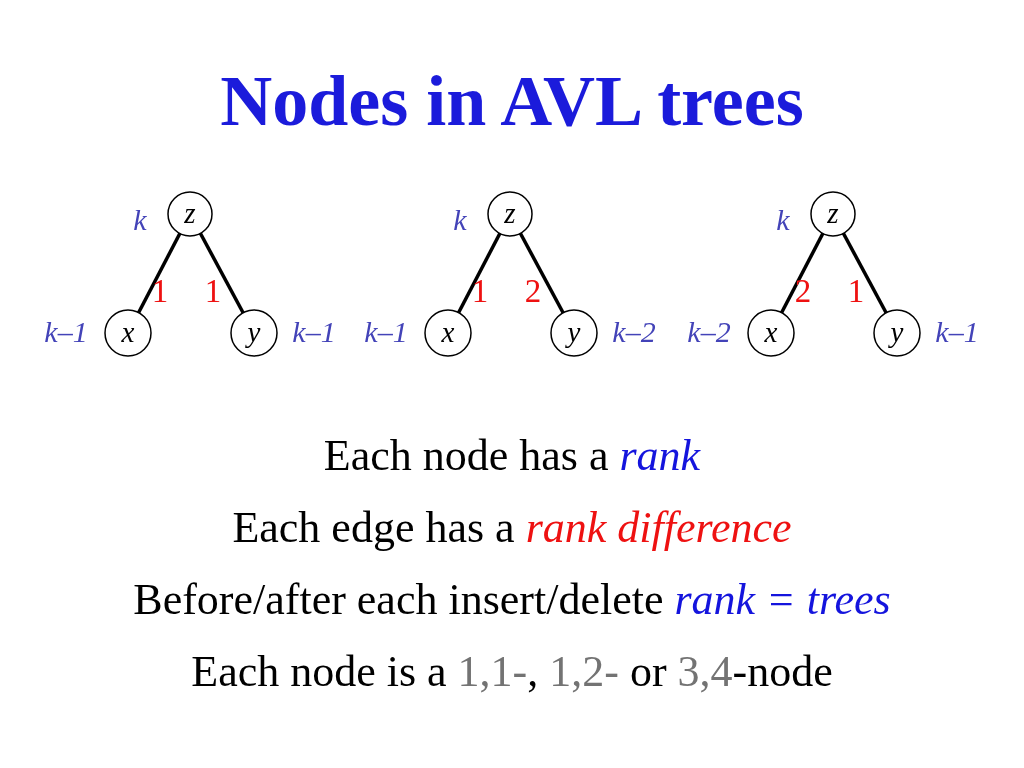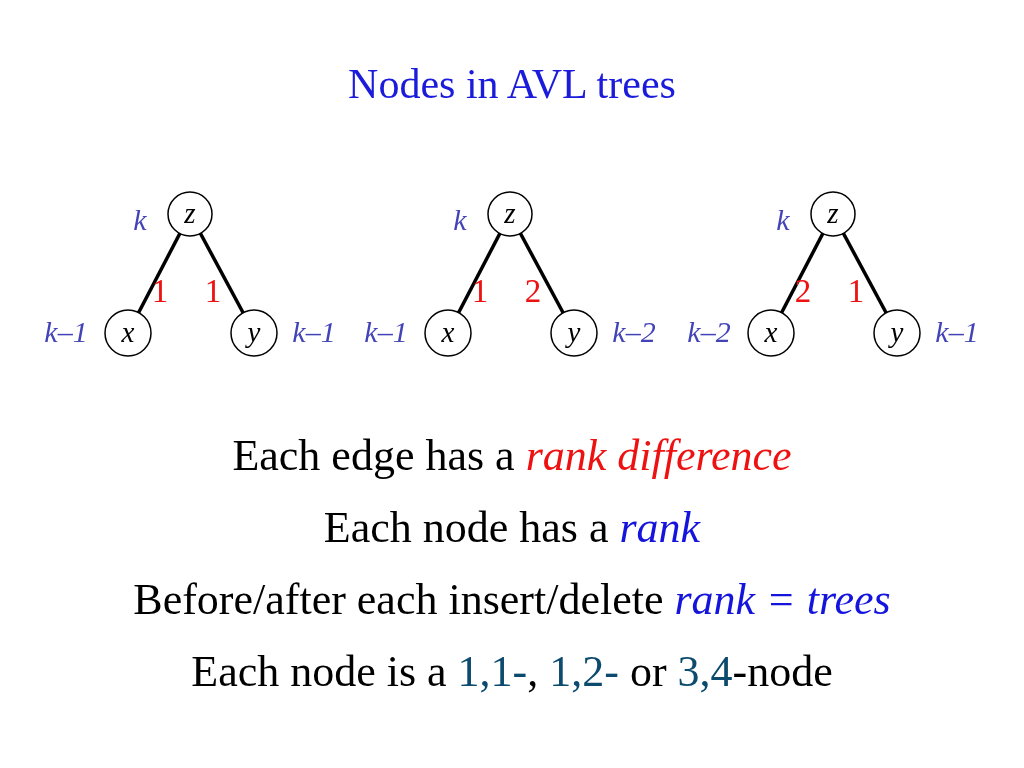--- a/index.html
+++ b/index.html
@@ -6,41 +6,41 @@
   .slide {
     position: relative;
     width: 1024px; height: 768px;
     background: #ffffff;
     overflow: hidden;
     font-family: "Liberation Serif", "DejaVu Serif", serif;
   }
   .title {
     position: absolute; top: 60px; left: 0; width: 1024px;
     text-align: center;
-    font-size: 42px; font-weight: normal;
+    font-size: 72px; font-weight: bold;
     color: #1b1bdb;
     margin: 0;
   }
   .trees { position: absolute; top: 190px; left: 0; width: 1024px; height: 180px; }
   .tree { position: absolute; top: 0; width: 310px; height: 180px; }
   .tree-1 { left: 40px; }
   .tree-2 { left: 360px; }
   .tree-3 { left: 683px; }
   .tree svg { display: block; overflow: visible; }
   .edge { stroke: #000000; stroke-width: 3.5; }
   .node-circle { fill: #ffffff; stroke: #000000; stroke-width: 1.5; }
   .tree text { font-family: "Liberation Serif", "DejaVu Serif", serif; }
   .t-node { font-style: italic; font-size: 29px; fill: #000000; text-anchor: middle; }
   .t-rank { font-style: italic; font-size: 30px; fill: #4343b8; text-anchor: middle; }
   .t-edge { font-size: 33px; fill: #ee1111; text-anchor: middle; }
   .body { position: absolute; top: 420px; left: 0; width: 1024px; text-align: center; }
   .body p { margin: 0; line-height: 72px; font-size: 44px; color: #000000; }
   .em-blue { color: #1414dd; font-style: italic; }
   .em-red  { color: #ee1111; font-style: italic; }
-  .red-up  { color: #0c4a6e; }
+  .red-up  { color: #737373; }
 </style>
 </head>
 <body>
 
 <div class="slide">
 
   <h1 class="title">Nodes in AVL trees</h1>
 
   <div class="trees">
 
@@ -94,19 +94,19 @@
         <text class="t-rank" x="26" y="152">k–2</text>
         <text class="t-rank" x="274" y="152">k–1</text>
         <text class="t-edge" x="120" y="112">2</text>
         <text class="t-edge" x="173" y="112">1</text>
       </svg>
     </div>
 
   </div>
 
   <div class="body">
+    <p><span>Each node has a </span><span class="em-blue">rank</span></p>
     <p><span>Each edge has a </span><span class="em-red">rank difference</span></p>
-    <p><span>Each node has a </span><span class="em-blue">rank</span></p>
     <p><span>Before/after each insert/delete </span><span class="em-blue">rank = trees</span></p>
     <p><span>Each node is a </span><span class="red-up">1,1-</span><span>, </span><span class="red-up">1,2-</span><span> or </span><span class="red-up">3,4</span><span>-node</span></p>
   </div>
 
 </div>
 
 </body></html>

